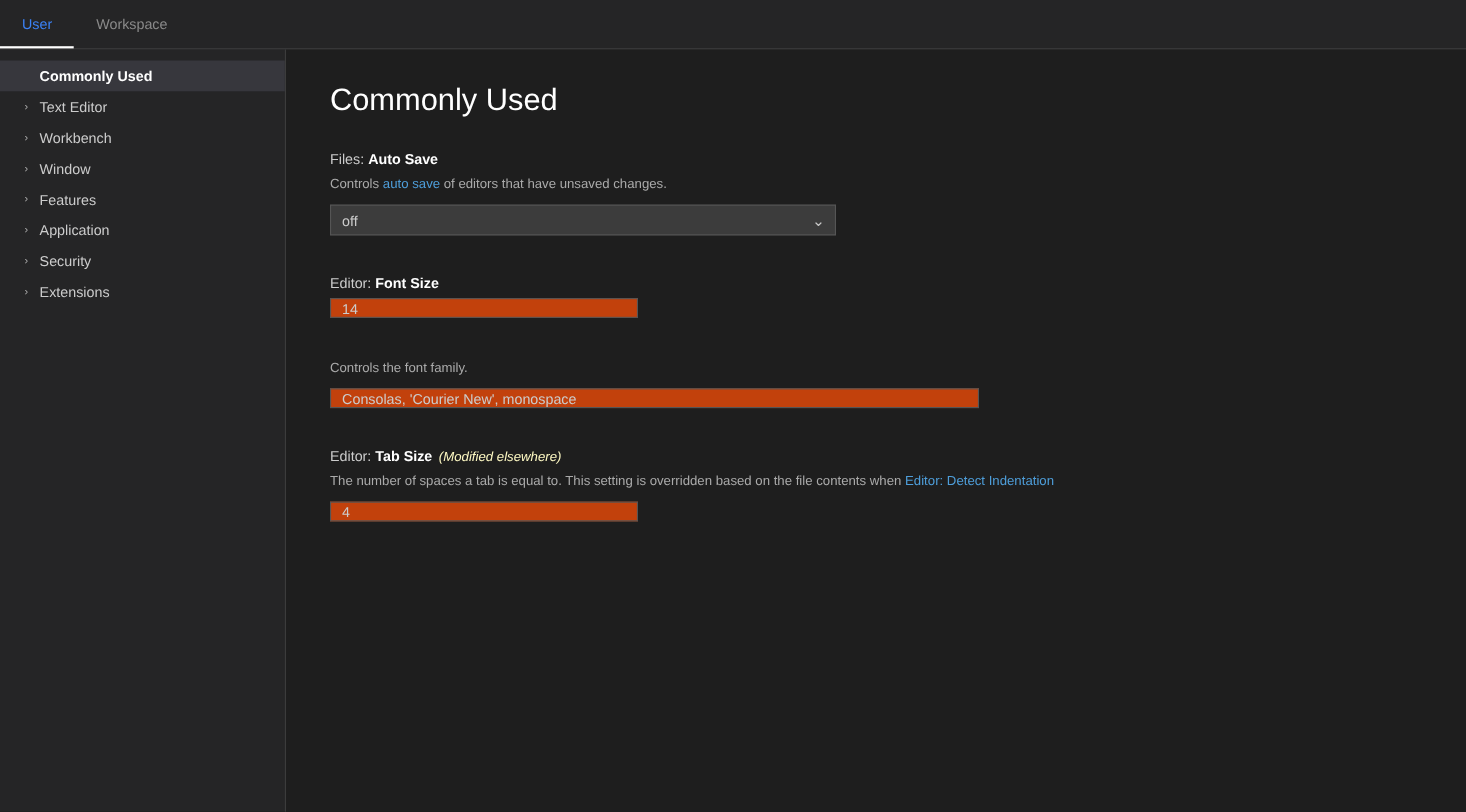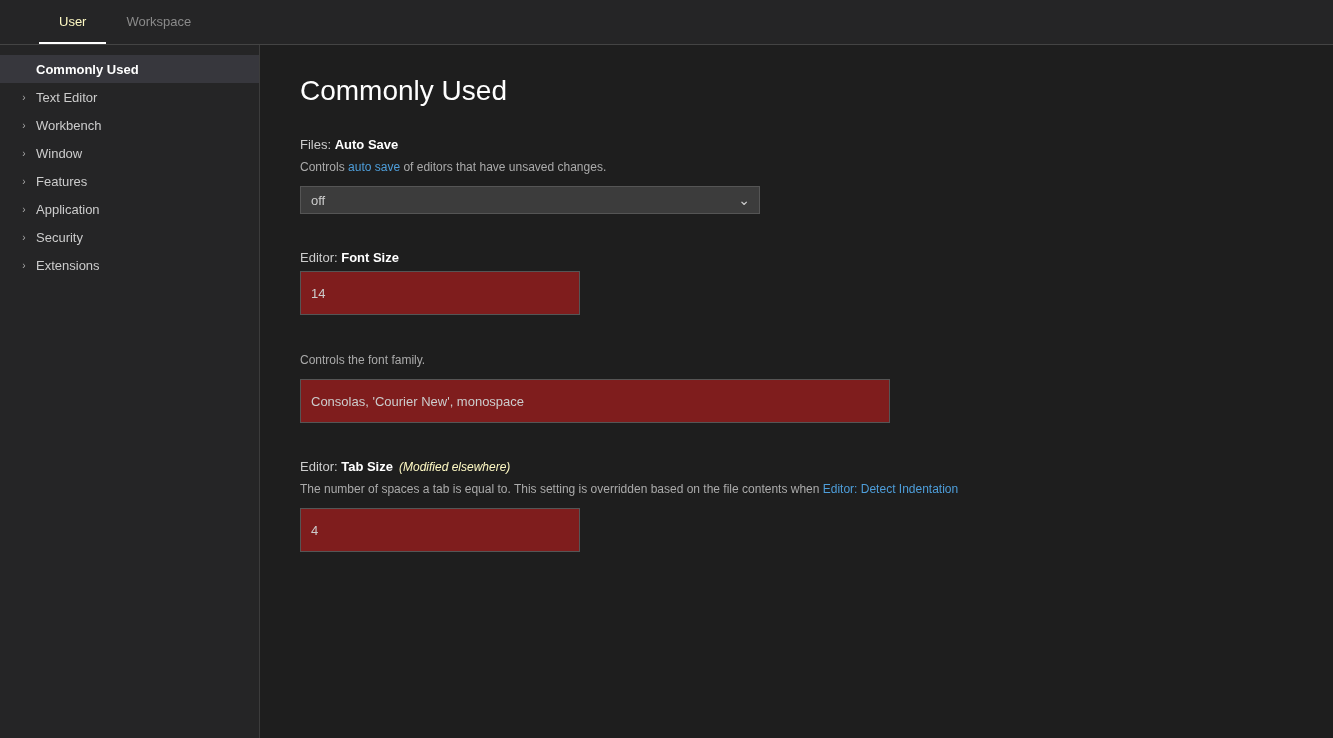--- a/index.html
+++ b/index.html
@@ -28,23 +28,22 @@
       cursor: pointer;
       color: #8a8a8a;
       font-size: 13px;
       border-bottom: 2px solid transparent;
       height: 100%;
       display: flex;
       align-items: center;
     }
 
     .tab.active {
-      color: #fef9c3;
+      color: #3b82f6;
       border-bottom: 2px solid #ffffff;
-      margin-left: 39px;
     }
 
     
     .main-layout {
       display: flex;
       height: calc(738px - 45px);
     }
 
     
     .sidebar {
@@ -151,28 +150,28 @@
       position: absolute;
       right: 10px;
       top: 50%;
       transform: translateY(-50%);
       color: #cccccc;
       pointer-events: none;
       font-size: 14px;
     }
 
     .setting-input {
-      background-color: #7f1d1d;
+      background-color: #c2410c;
       border: 1px solid #555;
       color: #cccccc;
       padding: 5px 10px;
       font-size: 13px;
       width: 280px;
       outline: none;
-      height: 44px;
+      height: 18px;
     }
 
     .setting-input-wide {
       width: 590px;
     }
 
     .modified-badge {
       font-style: italic;
       color: #fef9c3;
       font-size: 12px;

